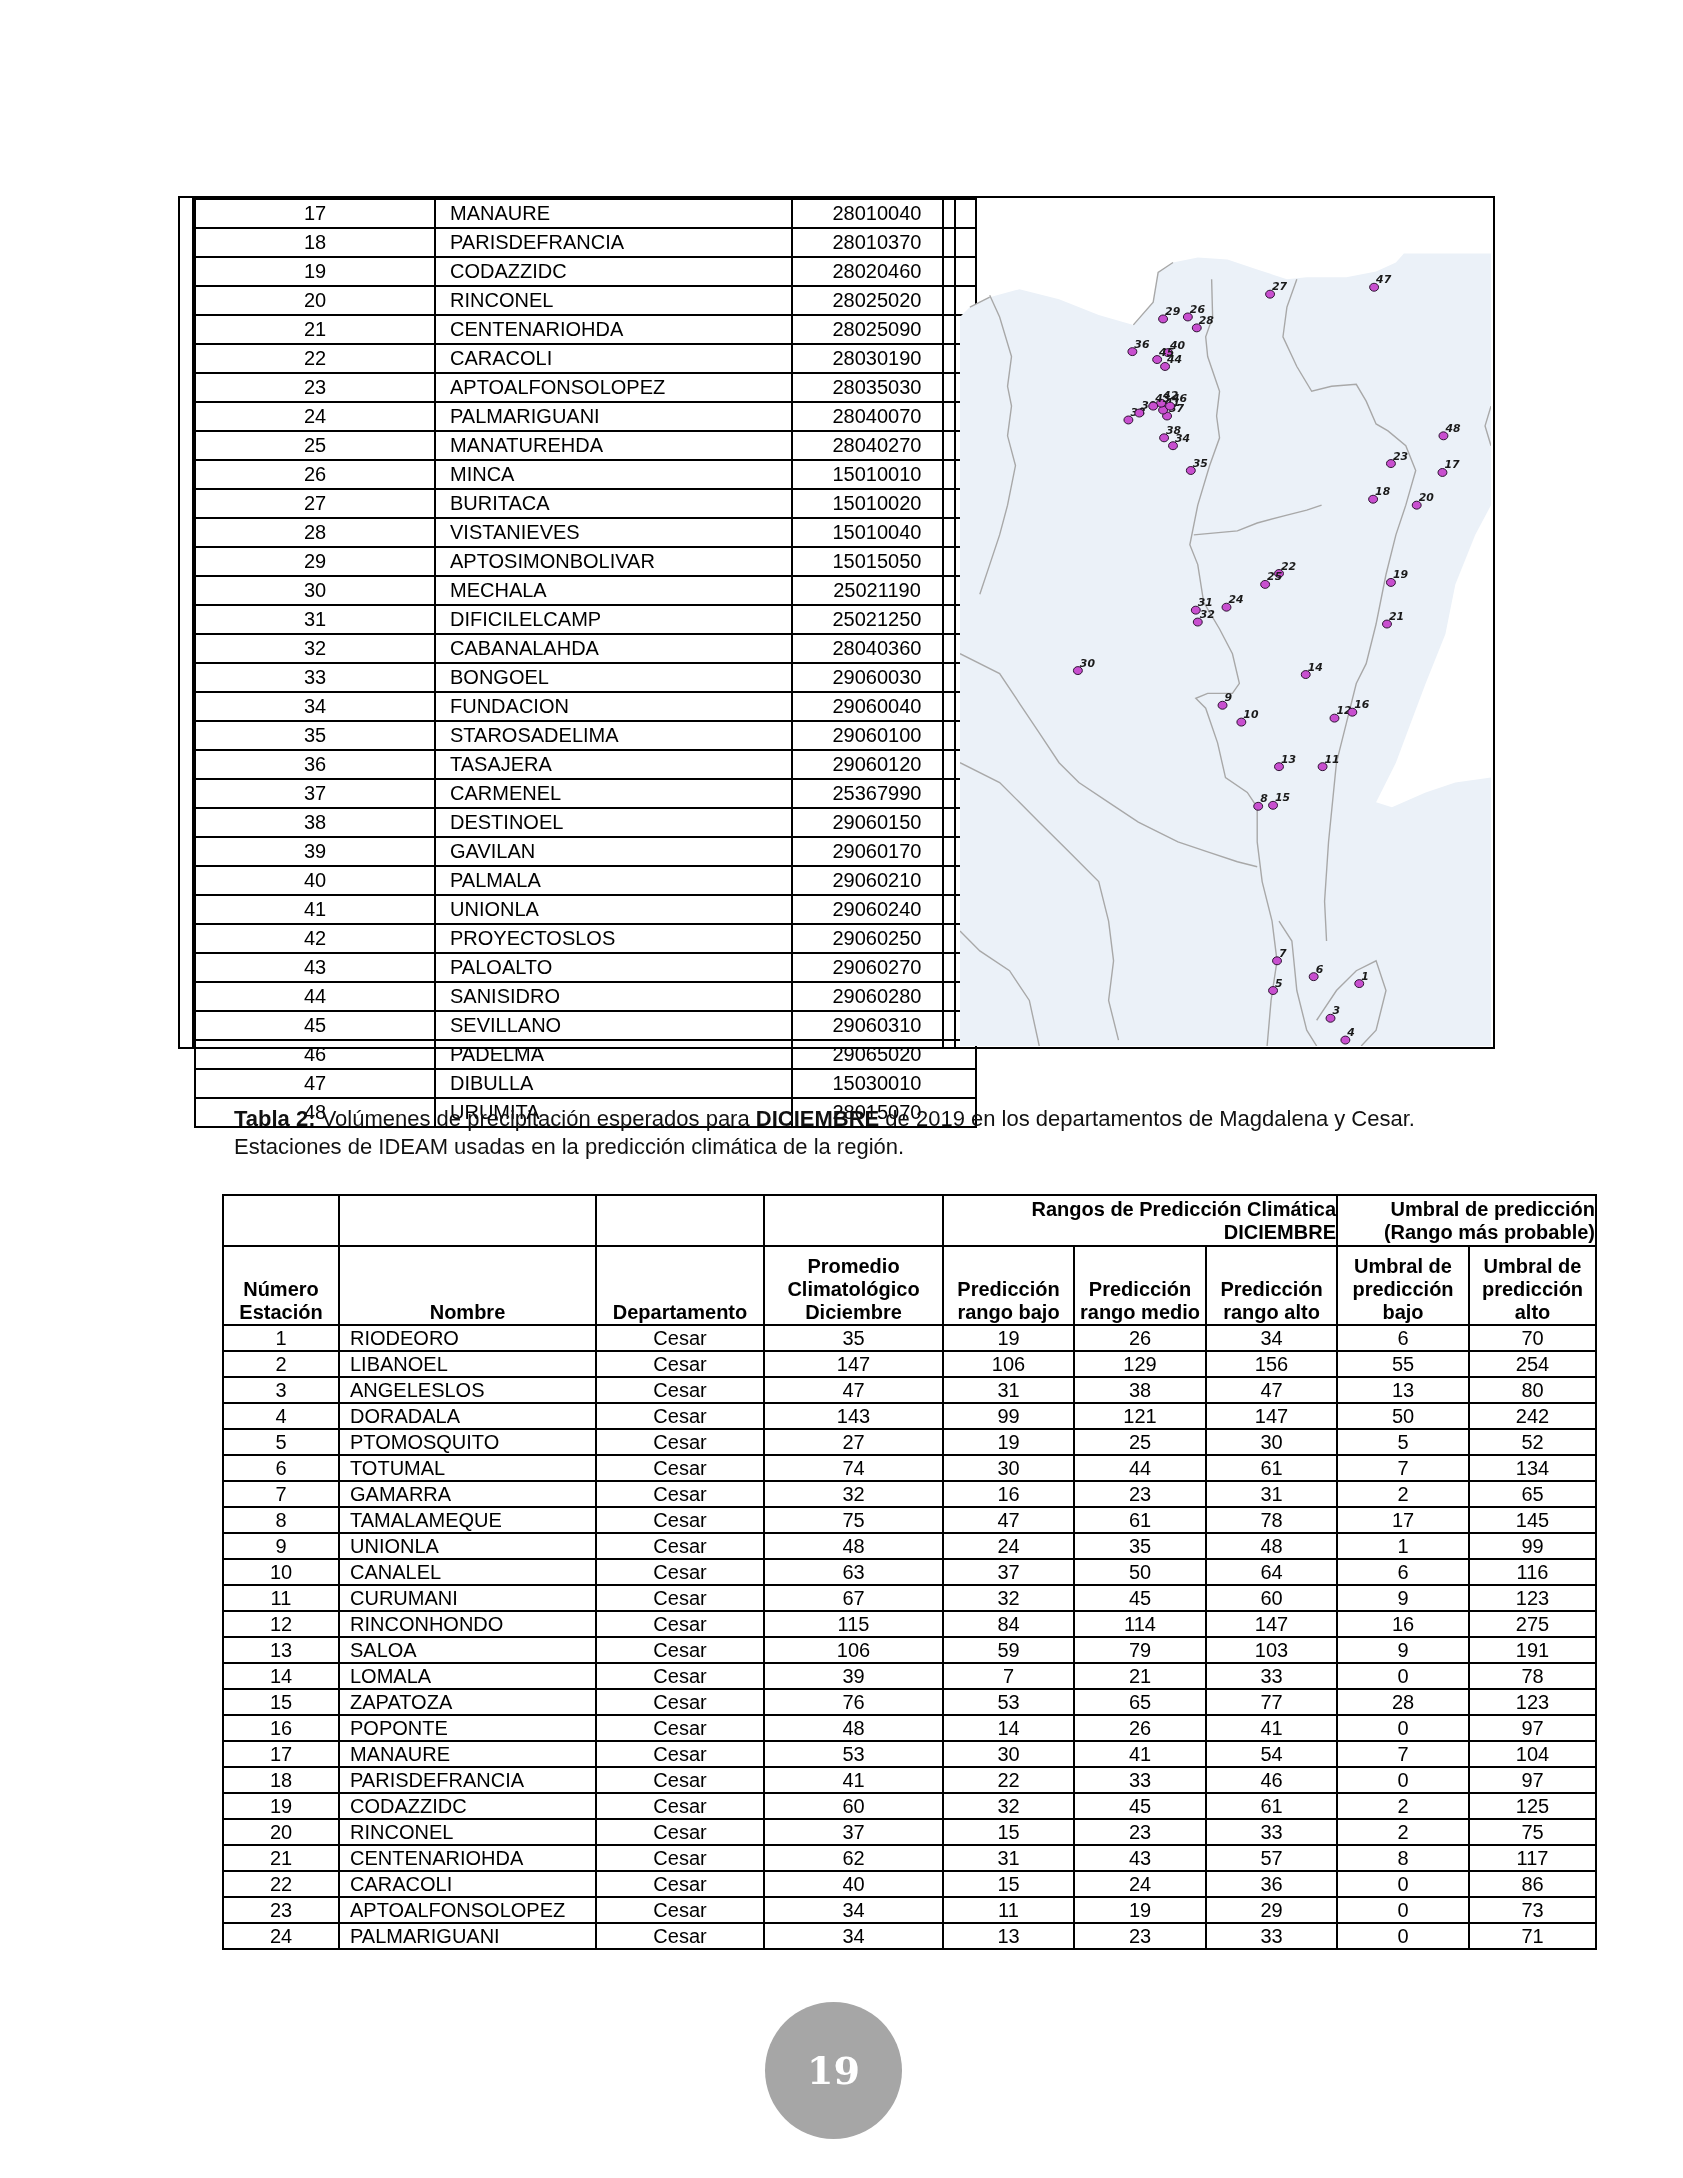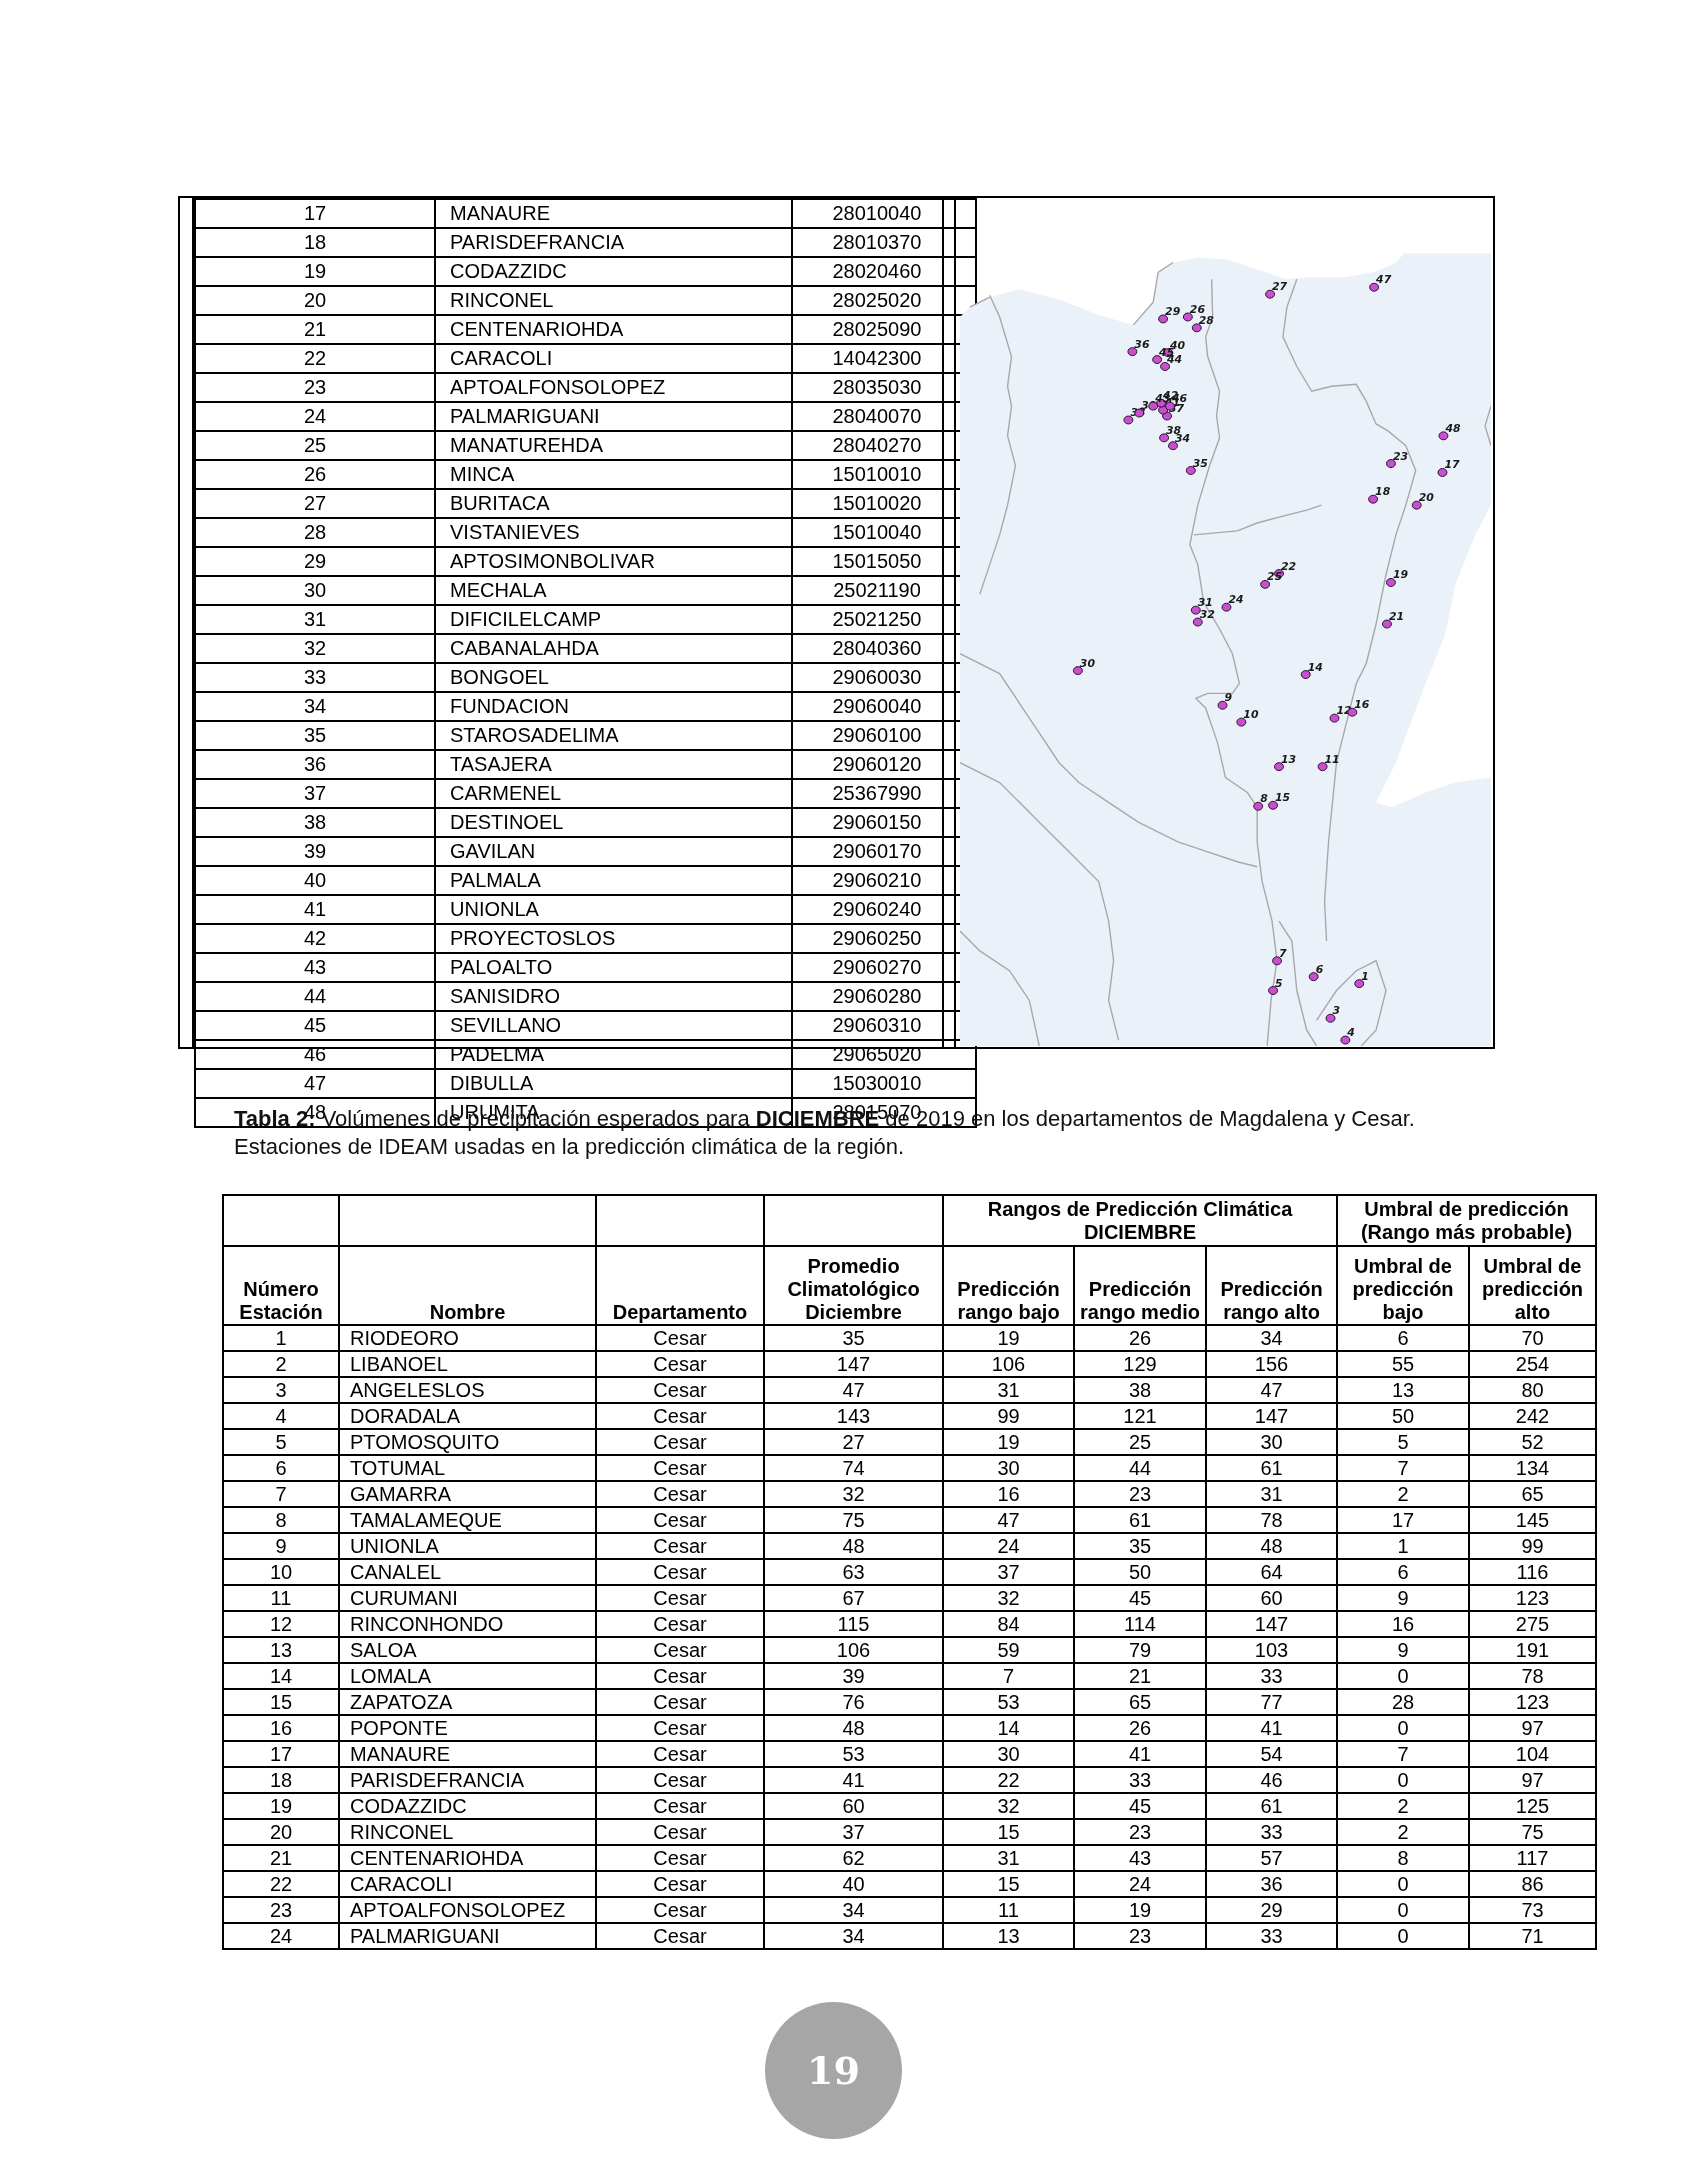--- a/index.html
+++ b/index.html
@@ -20,21 +20,21 @@
   .map-label { font-family: "DejaVu Sans", sans-serif; font-size: 11px; font-weight: bold; font-style: italic; fill: #1a1a1a; }
 
   
   #caption { position: absolute; left: 234px; top: 1105px; width: 1188px; font-size: 22px; line-height: 28px; color: #111; }
   #caption b { font-weight: bold; margin-top: 15px; }
 
   
   #pred-table { position: absolute; left: 222px; top: 1194px; width: 1372px; border-collapse: collapse; table-layout: fixed; }
   #pred-table th, #pred-table td { border: 2px solid #000; padding: 0; }
   #pred-table th { font-size: 20px; font-weight: bold; line-height: 23px; text-align: center; vertical-align: bottom; }
-  #pred-table th.group { height: 49px; vertical-align: middle; }
+  #pred-table th.group { height: 49px; vertical-align: middle; text-align: right; }
   #pred-table th.sub { height: 77px; }
   #pred-table td { height: 24px; font-size: 20px; line-height: 22px; text-align: center; white-space: nowrap; }
   #pred-table td.left { text-align: left; padding-left: 10px; border-radius: 10px; }
 
   
   #page-badge { position: absolute; left: 765px; top: 2002px; width: 137px; height: 137px; border-radius: 50%; background: #a6a6a6; color: #fff; font-family: "DejaVu Serif", serif; font-weight: bold; font-size: 38px; display: flex; align-items: center; justify-content: center; }
 </style>
 </head>
 <body>
 
@@ -63,21 +63,21 @@
           <td class="c-code">28025020</td>
         </tr>
         <tr>
           <td class="c-num">21</td>
           <td class="c-name">CENTENARIOHDA</td>
           <td class="c-code">28025090</td>
         </tr>
         <tr>
           <td class="c-num">22</td>
           <td class="c-name">CARACOLI</td>
-          <td class="c-code">14042300</td>
+          <td class="c-code">28030190</td>
         </tr>
         <tr>
           <td class="c-num">23</td>
           <td class="c-name">APTOALFONSOLOPEZ</td>
           <td class="c-code">28035030</td>
         </tr>
         <tr>
           <td class="c-num">24</td>
           <td class="c-name">PALMARIGUANI</td>
           <td class="c-code">28040070</td>

